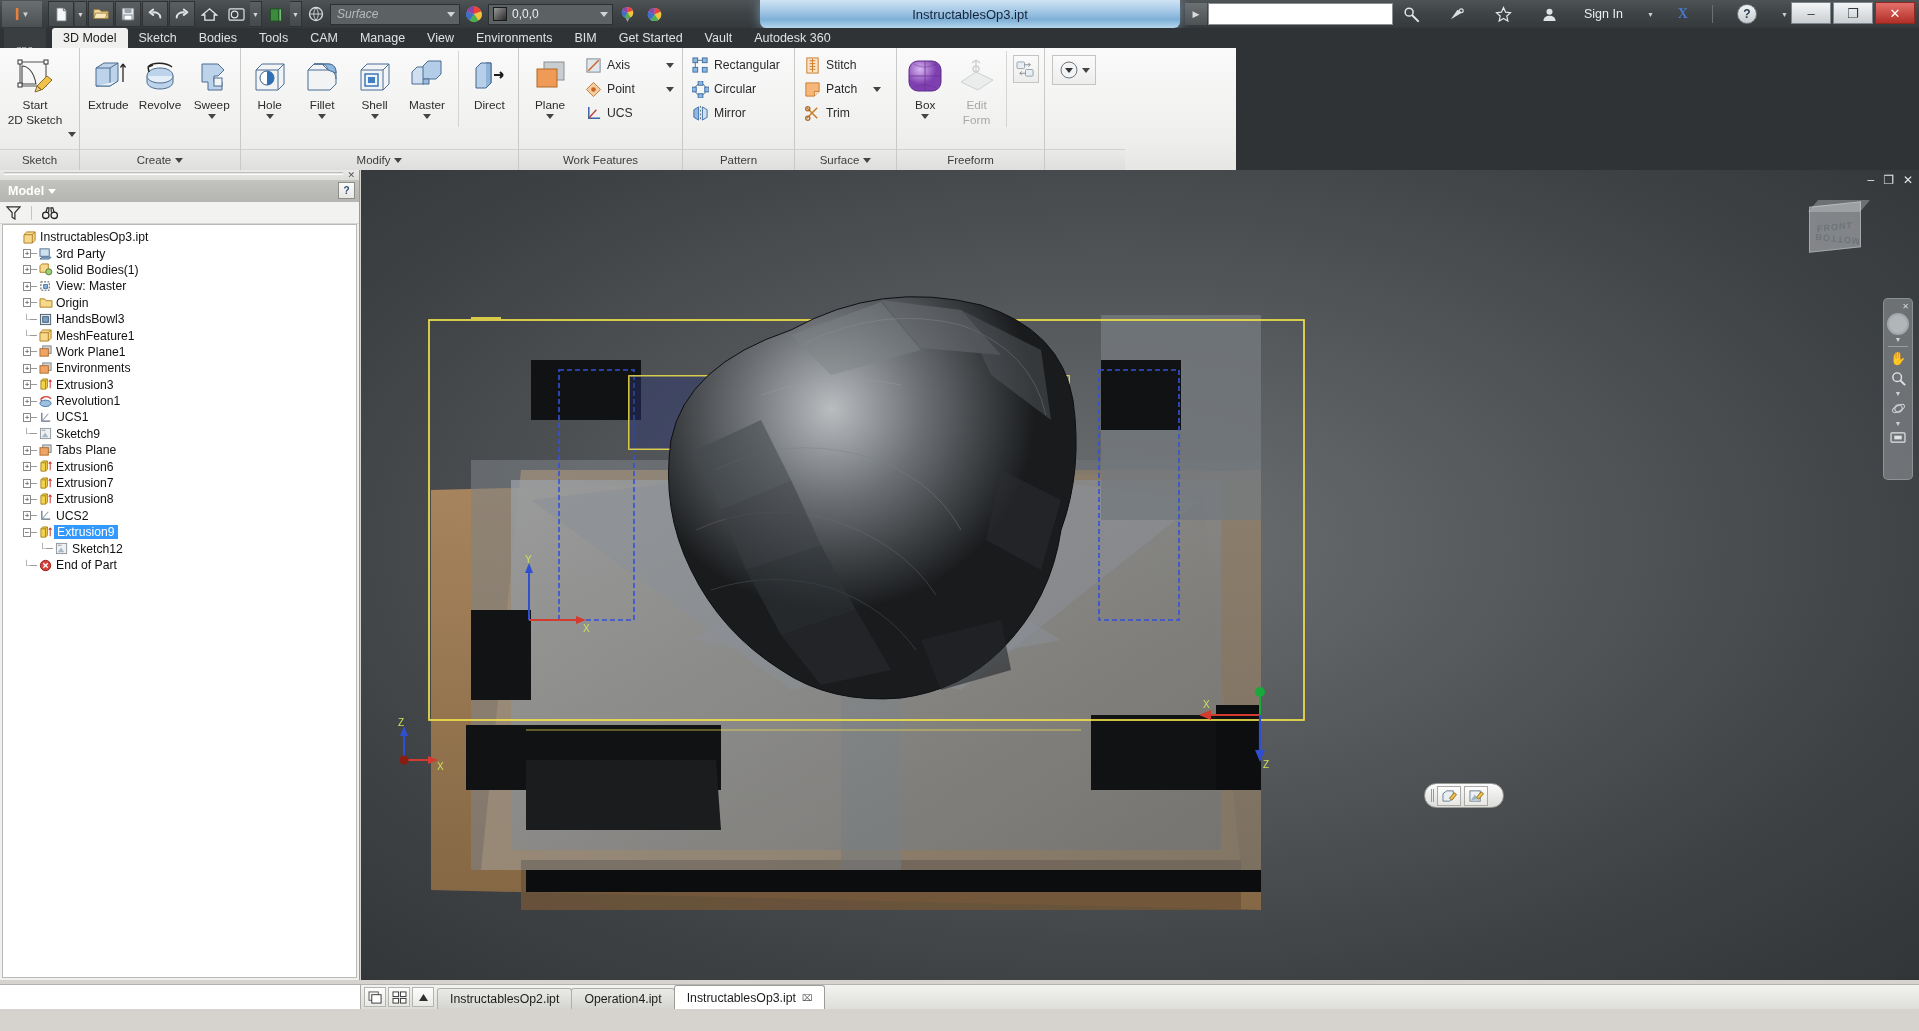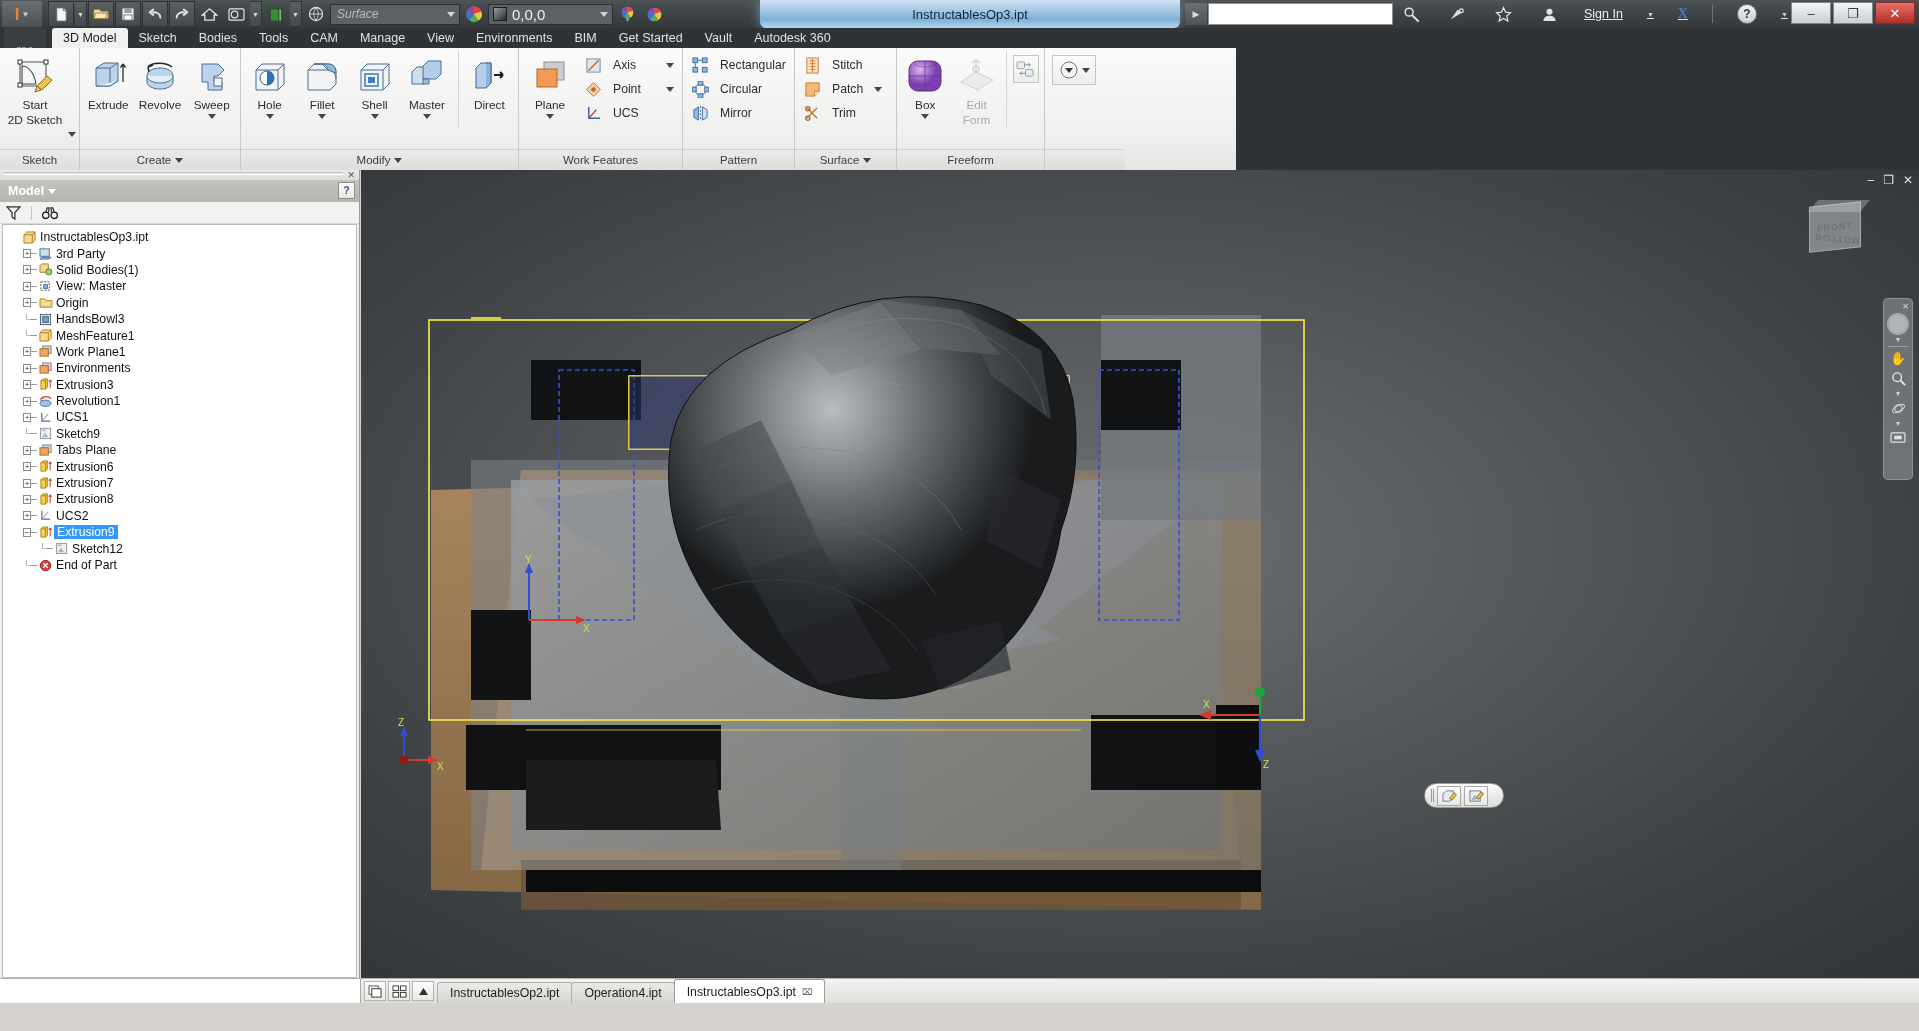--- a/index.html
+++ b/index.html
@@ -42,36 +42,36 @@
      color:#d9d9d9; font-size:7px; background:linear-gradient(to bottom,#5a5f62,#44494c);
      border:1px solid #2f3336; border-left:none;}
   .mat-combo{
     width:130px; height:21px; background:#5c6164; border:1px solid #2c3033;
     color:#b9bcbe; font-style:italic; font-size:12px; display:flex; align-items:center;
     padding-left:6px; position:relative;
   }
   .mat-combo .cb{position:absolute; right:4px; top:7px; border-left:4px solid transparent;border-right:4px solid transparent;border-top:5px solid #d2d5d7;}
   .app-combo{
     width:125px; height:21px; background:#5c6164; border:1px solid #2c3033;
-    color:#eceff1; font-size:15px; display:flex; align-items:center; gap:5px;
+    color:#eceff1; font-size:12px; display:flex; align-items:center; gap:5px;
     padding-left:4px; position:relative;
   }
   .app-combo .sw{width:14px;height:14px;background:linear-gradient(135deg,#9a9a9a,#2a2a2a);border:1px solid #1b1b1b;}
   .app-combo .cb{position:absolute; right:4px; top:7px; border-left:4px solid transparent;border-right:4px solid transparent;border-top:5px solid #d2d5d7;}
 
   .tb-search{
     position:absolute; left:1185px; top:3px; width:22px; height:22px;
     background:linear-gradient(to bottom,#6b7073,#4d5255);
     display:flex;align-items:center;justify-content:center;color:#d8dadb;font-size:9px;
   }
   .searchbox{
     position:absolute; left:1208px; top:3px; width:185px; height:22px;
     background:#fff; border:1px solid #8a8f92;
   }
-  .tb-right{position:absolute; left:1400px; top:0; height:28px; display:flex; align-items:center; gap:24px; color:#e4e6e7;text-decoration:underline;}
+  .tb-right{position:absolute; left:1400px; top:0; height:28px; display:flex; align-items:center; gap:24px; color:#e4e6e7;}
   .tb-right .ic{width:22px;height:22px;display:flex;align-items:center;justify-content:center;font-size:14px;color:#e0e2e3;}
   .signin{font-size:12.5px;color:#eceeef;}
   .xsym{color:#4a78c8; font-weight:bold; font-size:14px; font-family:"Liberation Serif",serif;}
   .sep-v{width:1px;height:18px;background:#6c7174;}
   .helpq{width:20px;height:20px;border-radius:50%;background:linear-gradient(to bottom,#f2f4f5,#c6cbcf);
     color:#2a3b52;font-weight:bold;font-size:12px;display:flex;align-items:center;justify-content:center;
     border:1px solid #70797f;}
   .wbtns{position:absolute; right:4px; top:2px; display:flex; gap:2px;}
   .wbtn{width:40px;height:22px;display:flex;align-items:center;justify-content:center;
      background:linear-gradient(to bottom,#f4f6f7,#c9ced2); border:1px solid #7d868c; color:#2f3a42; font-size:13px;}
@@ -112,21 +112,21 @@
   .panel-label .pc{border-left:4px solid transparent;border-right:4px solid transparent;border-top:5px solid #444;}
 
   .bigbtn{ width:58px; display:flex; flex-direction:column; align-items:center; padding-top:4px; cursor:default;}
   .bigbtn .ic{ height:42px; display:flex;align-items:center;justify-content:center;}
   .bigbtn .lb{ font-size:11.8px; color:#2c2c2c; text-align:center; line-height:13px; margin-top:2px;}
   .bigbtn .dc{border-left:4px solid transparent;border-right:4px solid transparent;border-top:5px solid #444; margin-top:2px;}
   .bigbtn.wide{width:68px;}
   .bigbtn.disabled .lb{color:#a8a8a8;}
 
   .smallcol{ display:flex; flex-direction:column; padding-top:2px; }
-  .smallbtn{ height:24px; display:flex; align-items:center; gap:11px; padding:0 5px; min-width:100px;}
+  .smallbtn{ height:24px; display:flex; align-items:center; gap:5px; padding:0 5px; min-width:100px;}
   .smallbtn .ic{width:18px;height:18px;display:flex;align-items:center;justify-content:center;}
   .smallbtn .lb{font-size:12.2px;color:#2b2b2b;}
   .smallbtn .dc{margin-left:auto; border-left:4px solid transparent;border-right:4px solid transparent;border-top:5px solid #444;}
 
   .tinybtn{width:30px;height:28px;border:1px solid #c4c4c1;background:linear-gradient(to bottom,#fbfbfb,#ededec);
      display:flex;align-items:center;justify-content:center;margin:4px 2px;}
   .dropbig{width:44px;height:30px;border:1px solid #c4c4c1;background:linear-gradient(to bottom,#fbfbfb,#ededec);
      display:flex;align-items:center;justify-content:center;gap:3px;margin:4px 4px;}
 
   
@@ -201,21 +201,21 @@
   }
   .mt-grip{width:3px;height:13px;border-left:1px solid #9a9a96;border-right:1px solid #9a9a96;}
   .mt-btn{width:24px;height:20px;border:1px solid #a9a9a5;background:linear-gradient(to bottom,#fdfdfd,#e7e7e4);
      display:flex;align-items:center;justify-content:center;}
 
   
   .m-layer{position:absolute;}
 
   
   .doctabs{
-    position:absolute; left:0; bottom:28px; width:1919px; height:25px;
+    position:absolute; left:0; bottom:22px; width:1919px; height:25px;
     background:linear-gradient(to bottom,#f3f3f1,#dededb);
     border-top:1px solid #b3b3af; display:flex; align-items:flex-end;
   }
   .dt-left{width:361px;height:24px;background:#fff;border-right:1px solid #aaa;}
   .dt-icons{display:flex; align-items:center; height:24px; gap:2px; padding:0 3px;
      background:linear-gradient(to bottom,#f2f2f0,#dcdcd9);}
   .dt-ib{width:22px;height:20px;border:1px solid #b4b4b0;background:linear-gradient(to bottom,#fdfdfd,#e8e8e5);
      display:flex;align-items:center;justify-content:center;}
   .dtab{height:21px;padding:0 12px;display:flex;align-items:center;gap:6px;
      background:linear-gradient(to bottom,#eaeae7,#d4d4d0);

